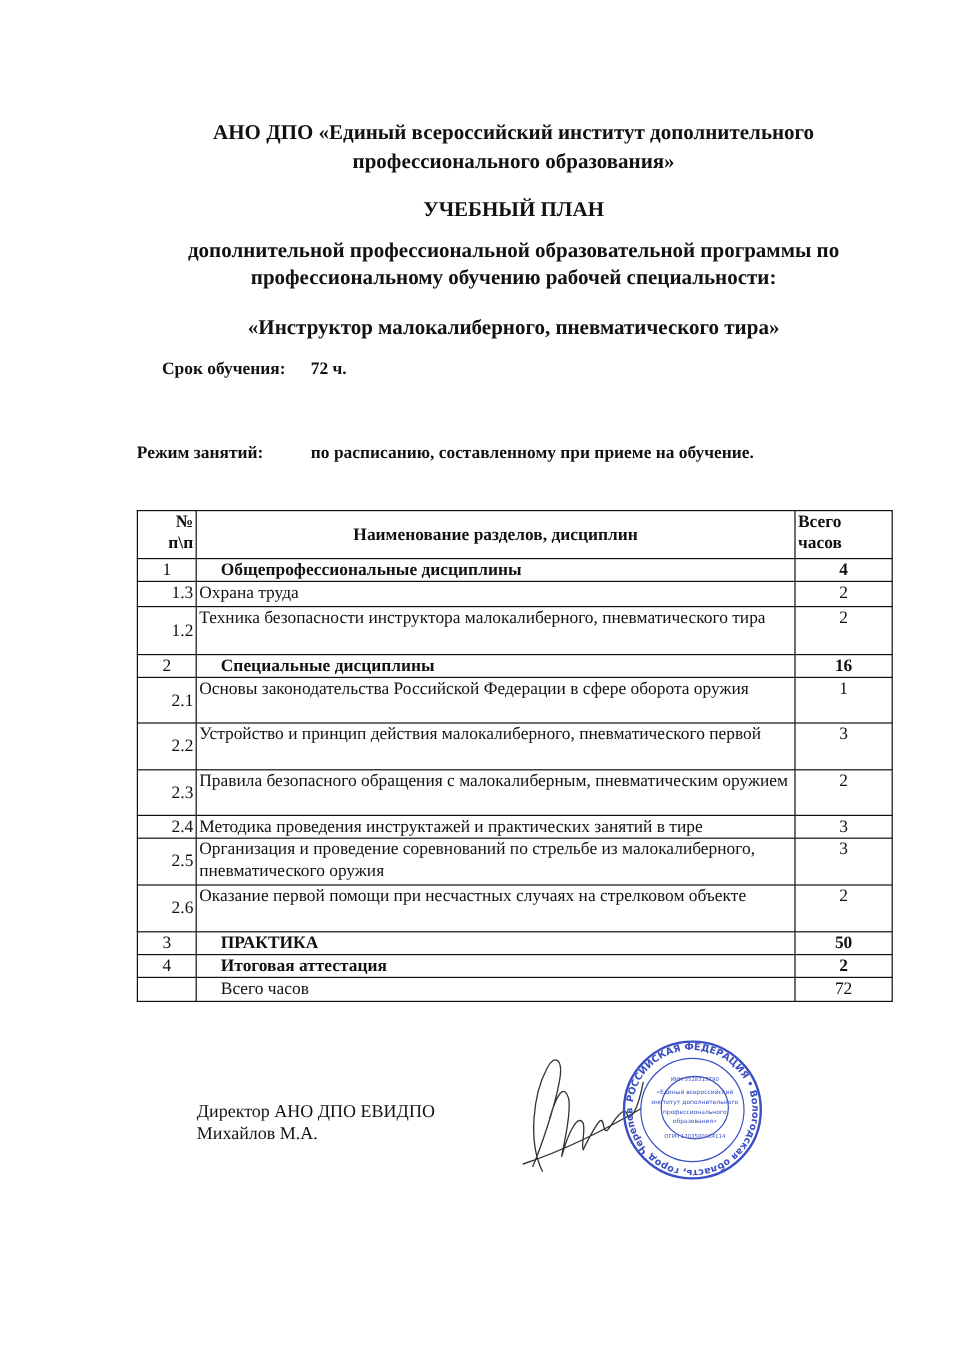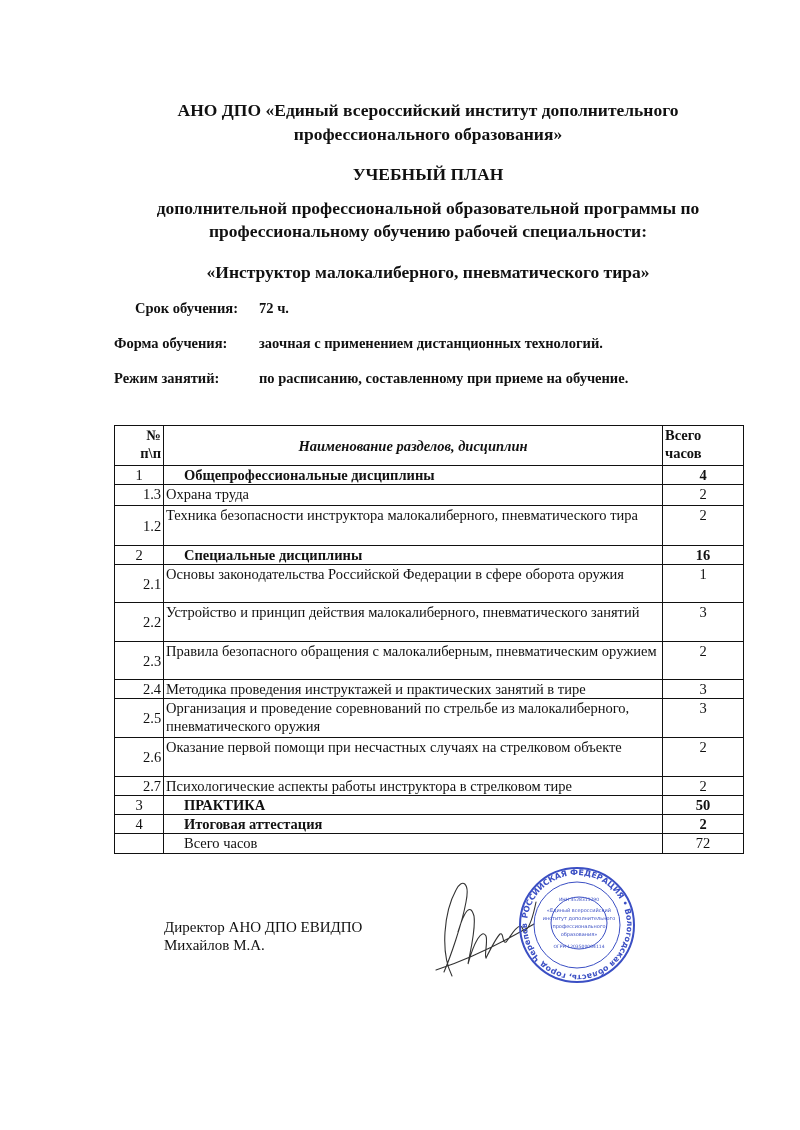--- a/index.html
+++ b/index.html
@@ -28,21 +28,21 @@
     table.plan td, table.plan th {
       border: 1px solid #111; padding: 0 2px; vertical-align: top;
     }
     table.plan th { font-weight: bold; }
     col.c-num { width: 49px; }
     col.c-name { width: 499px; }
     col.c-hours { width: 81px; }
     .num { text-align: right; }
     .num.mid { vertical-align: middle; padding-left: 28px; }
     .hdr-num { text-align: right; padding-top: 2px; }
-    .hdr-name { text-align: center; vertical-align: middle !important; font-style: italic; }
+    .hdr-name { text-align: center; vertical-align: middle !important; }
     .hdr-hours { text-align: left; padding-right: 8px !important; }
     .hours { text-align: center; }
     .sec .num { text-align: center; }
     .sec .name { font-weight: bold; padding-left: 20px; }
     .sec .hours { font-weight: bold; }
     .total .name { padding-left: 20px; }
     .total .hours { text-align: center; }
 
     .signer { position: absolute; left: 164px; top: 918px; font-size: 15px; line-height: 18px; }
     .signature { position: absolute; left: 430px; top: 872px; width: 110px; height: 112px; }
@@ -62,23 +62,20 @@
 
   <div class="center subtitle">
     <div>дополнительной профессиональной образовательной программы по</div>
     <div>профессиональному обучению рабочей специальности:</div>
   </div>
 
   <div class="center program">«Инструктор малокалиберного, пневматического тира»</div>
 
   <div class="meta-row r1">
     <span class="k">Срок обучения:</span><span class="v">72 ч.</span>
-  </div>
-  <div class="meta-row r2">
-    <span class="k">Форма обучения:</span><span class="v">заочная с применением дистанционных технологий.</span>
   </div>
   <div class="meta-row r3">
     <span class="k">Режим занятий:</span><span class="v">по расписанию, составленному при приеме на обучение.</span>
   </div>
 
   <table class="plan">
     <colgroup>
         <col class="c-num">
         <col class="c-name">
         <col class="c-hours">
@@ -117,46 +114,41 @@
         <td class="name">Специальные дисциплины</td>
         <td class="hours">16</td>
       </tr>
       <tr style="height:38px">
         <td class="num mid">2.1</td>
         <td class="name">Основы законодательства Российской Федерации в сфере оборота оружия</td>
         <td class="hours">1</td>
       </tr>
       <tr style="height:39px">
         <td class="num mid">2.2</td>
-        <td class="name">Устройство и принцип действия малокалиберного, пневматического занятий</td>
+        <td class="name">Устройство и принцип действия малокалиберного, пневматического первой</td>
         <td class="hours">3</td>
       </tr>
       <tr style="height:38px">
         <td class="num mid">2.3</td>
         <td class="name">Правила безопасного обращения с малокалиберным, пневматическим оружием</td>
         <td class="hours">2</td>
       </tr>
       <tr style="height:19px">
         <td class="num">2.4</td>
         <td class="name">Методика проведения инструктажей и практических занятий в тире</td>
         <td class="hours">3</td>
       </tr>
       <tr style="height:39px">
         <td class="num mid">2.5</td>
         <td class="name">Организация и проведение соревнований по стрельбе из малокалиберного, пневматического оружия</td>
         <td class="hours">3</td>
       </tr>
       <tr style="height:39px">
         <td class="num mid">2.6</td>
         <td class="name">Оказание первой помощи при несчастных случаях на стрелковом объекте</td>
-        <td class="hours">2</td>
-      </tr>
-      <tr style="height:19px">
-        <td class="num">2.7</td>
-        <td class="name">Психологические аспекты работы инструктора в стрелковом тире</td>
         <td class="hours">2</td>
       </tr>
       <tr class="sec" style="height:19px">
         <td class="num">3</td>
         <td class="name">ПРАКТИКА</td>
         <td class="hours">50</td>
       </tr>
       <tr class="sec" style="height:19px">
         <td class="num">4</td>
         <td class="name">Итоговая аттестация</td>

